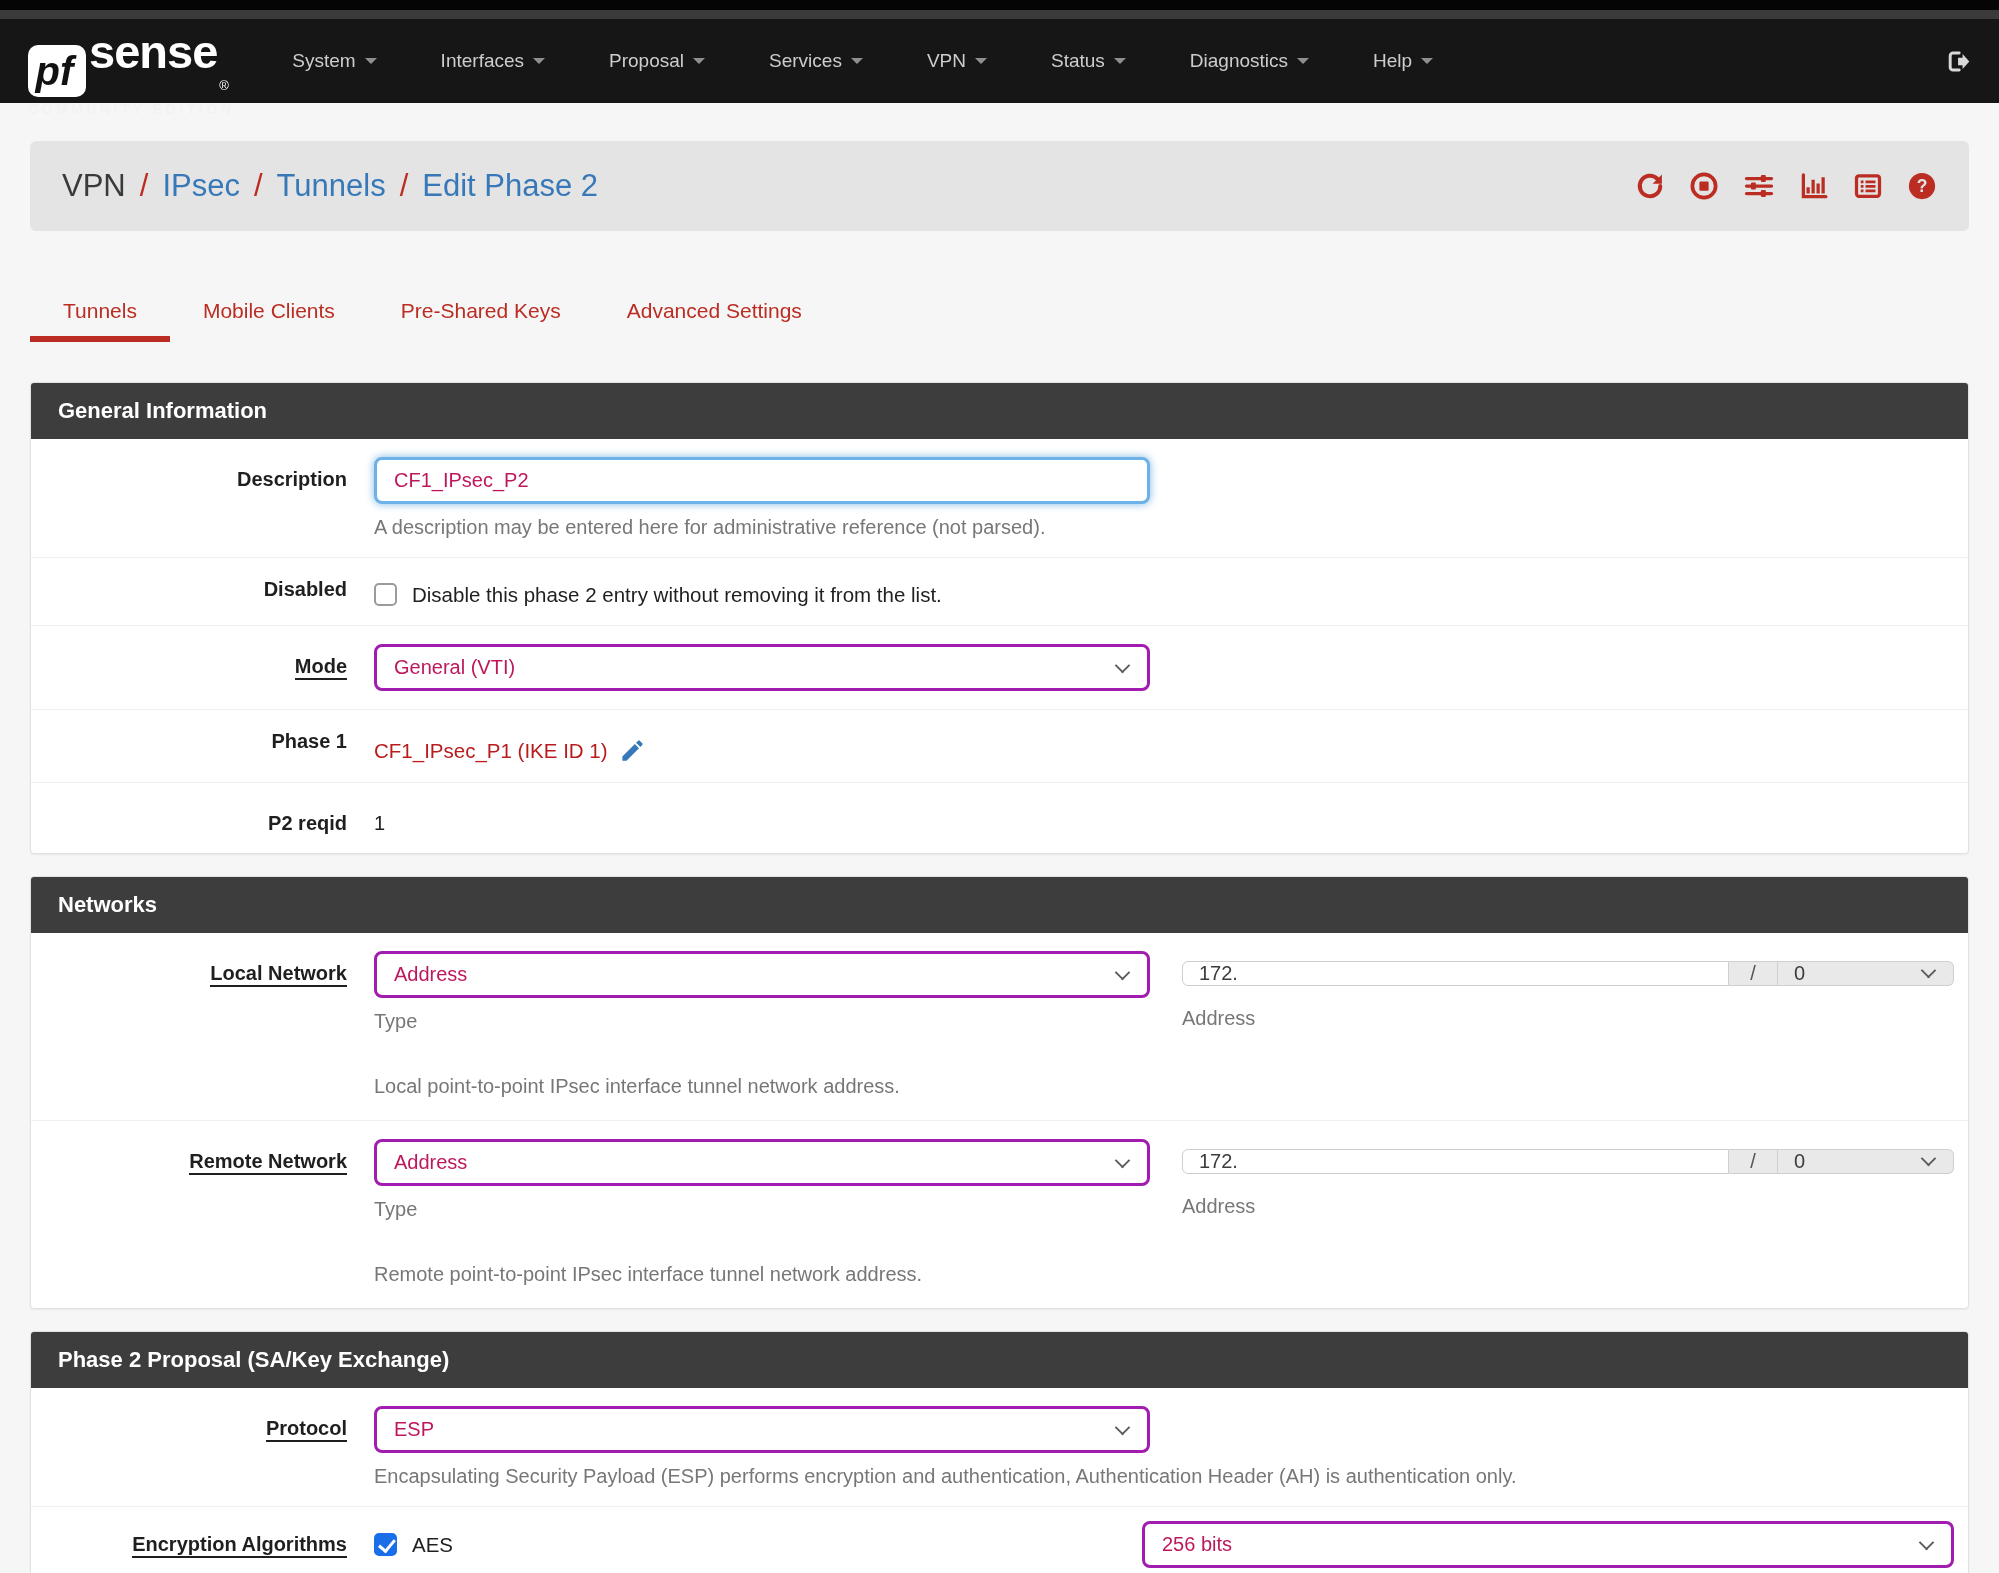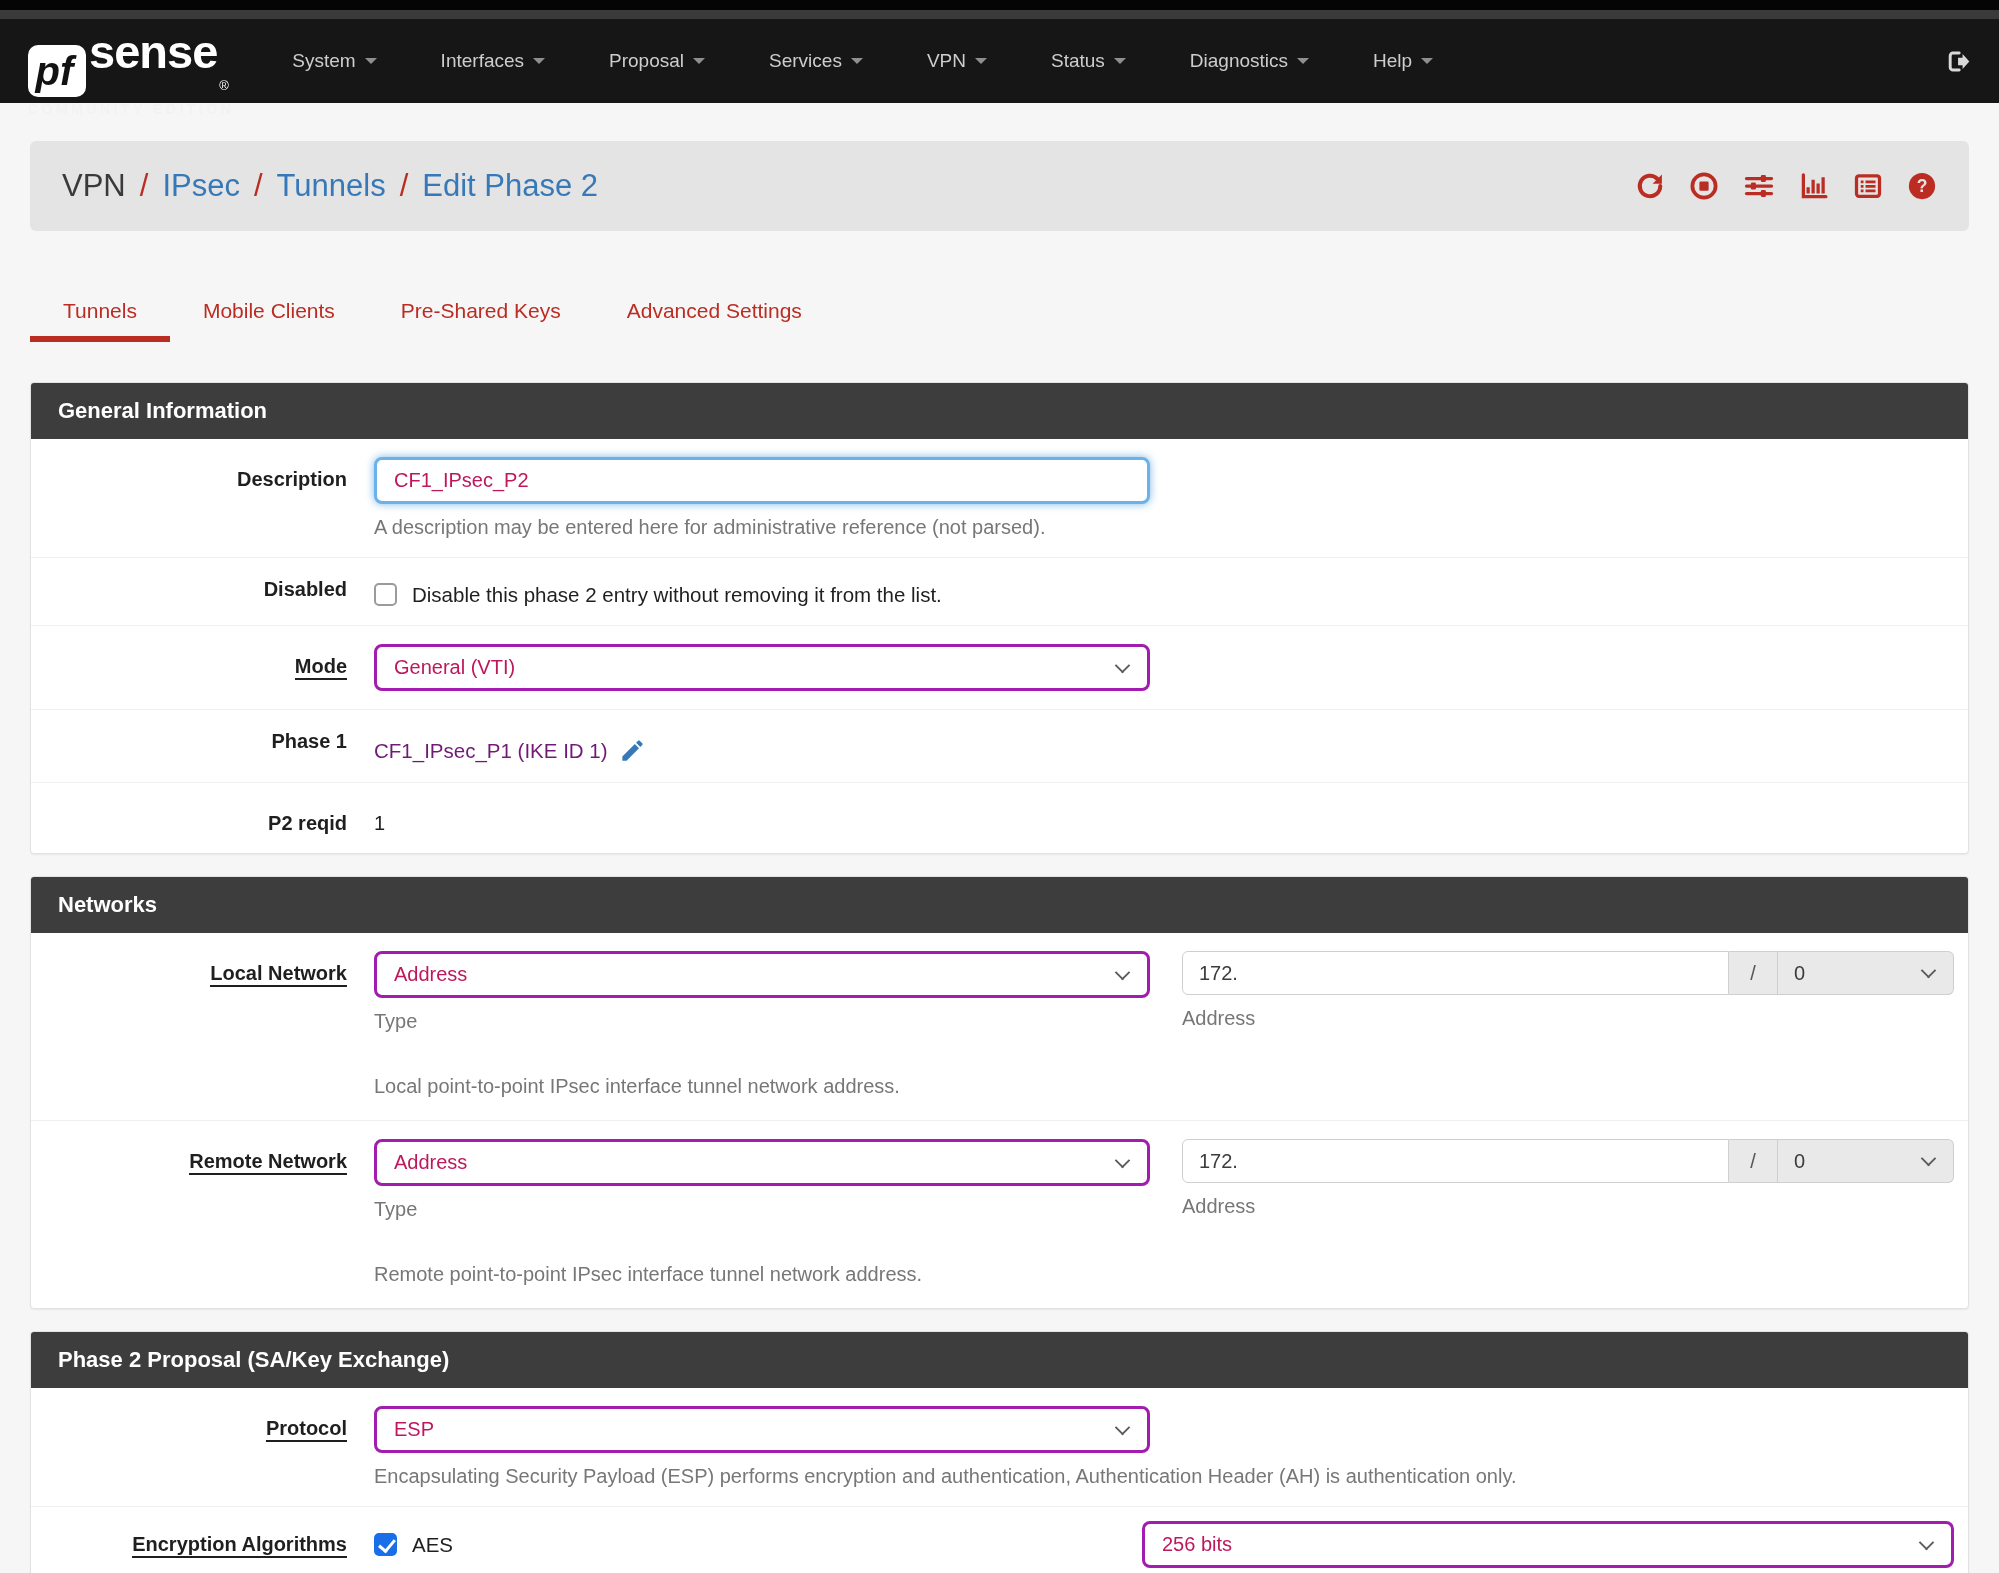--- a/index.html
+++ b/index.html
@@ -154,28 +154,28 @@
     content: '';
     position: absolute; left: 6px; top: 1px;
     width: 7px; height: 13px;
     border-right: 3px solid #fff;
     border-bottom: 3px solid #fff;
     transform: rotate(40deg);
   }
   .cb-row { display: flex; gap: 15px; font-size: 20.5px; color: #1f1f1f; padding-top: 7px; }
 
   
-  .p1 { display: flex; align-items: center; gap: 11px; font-size: 20.5px; color: #701a75; padding-top: 9px; }
+  .p1 { display: flex; align-items: center; gap: 11px; font-size: 20.5px; color: #b91c1c; padding-top: 9px; }
   .p1 .pencil { color: var(--link-blue, #3779b8); cursor: pointer; display: flex; }
 
   
   .net-grid { display: flex; }
   .net-left { width: 776px; margin-right: auto; }
   .net-right { width: 772px; flex: none; }
-  .addr-group { display: flex; height: 44px; }
+  .addr-group { display: flex; height: 44px; align-items: center; }
   .addr-input {
     flex: 1; min-width: 0;
     border: 1px solid #cfcfcf;
     border-radius: 6px 0 0 6px;
     font-size: 20px; color: #3c3c3c;
     padding: 0 16px;
     font-family: "Liberation Sans", sans-serif;
   }
   .addr-sep {
     width: 49px;

